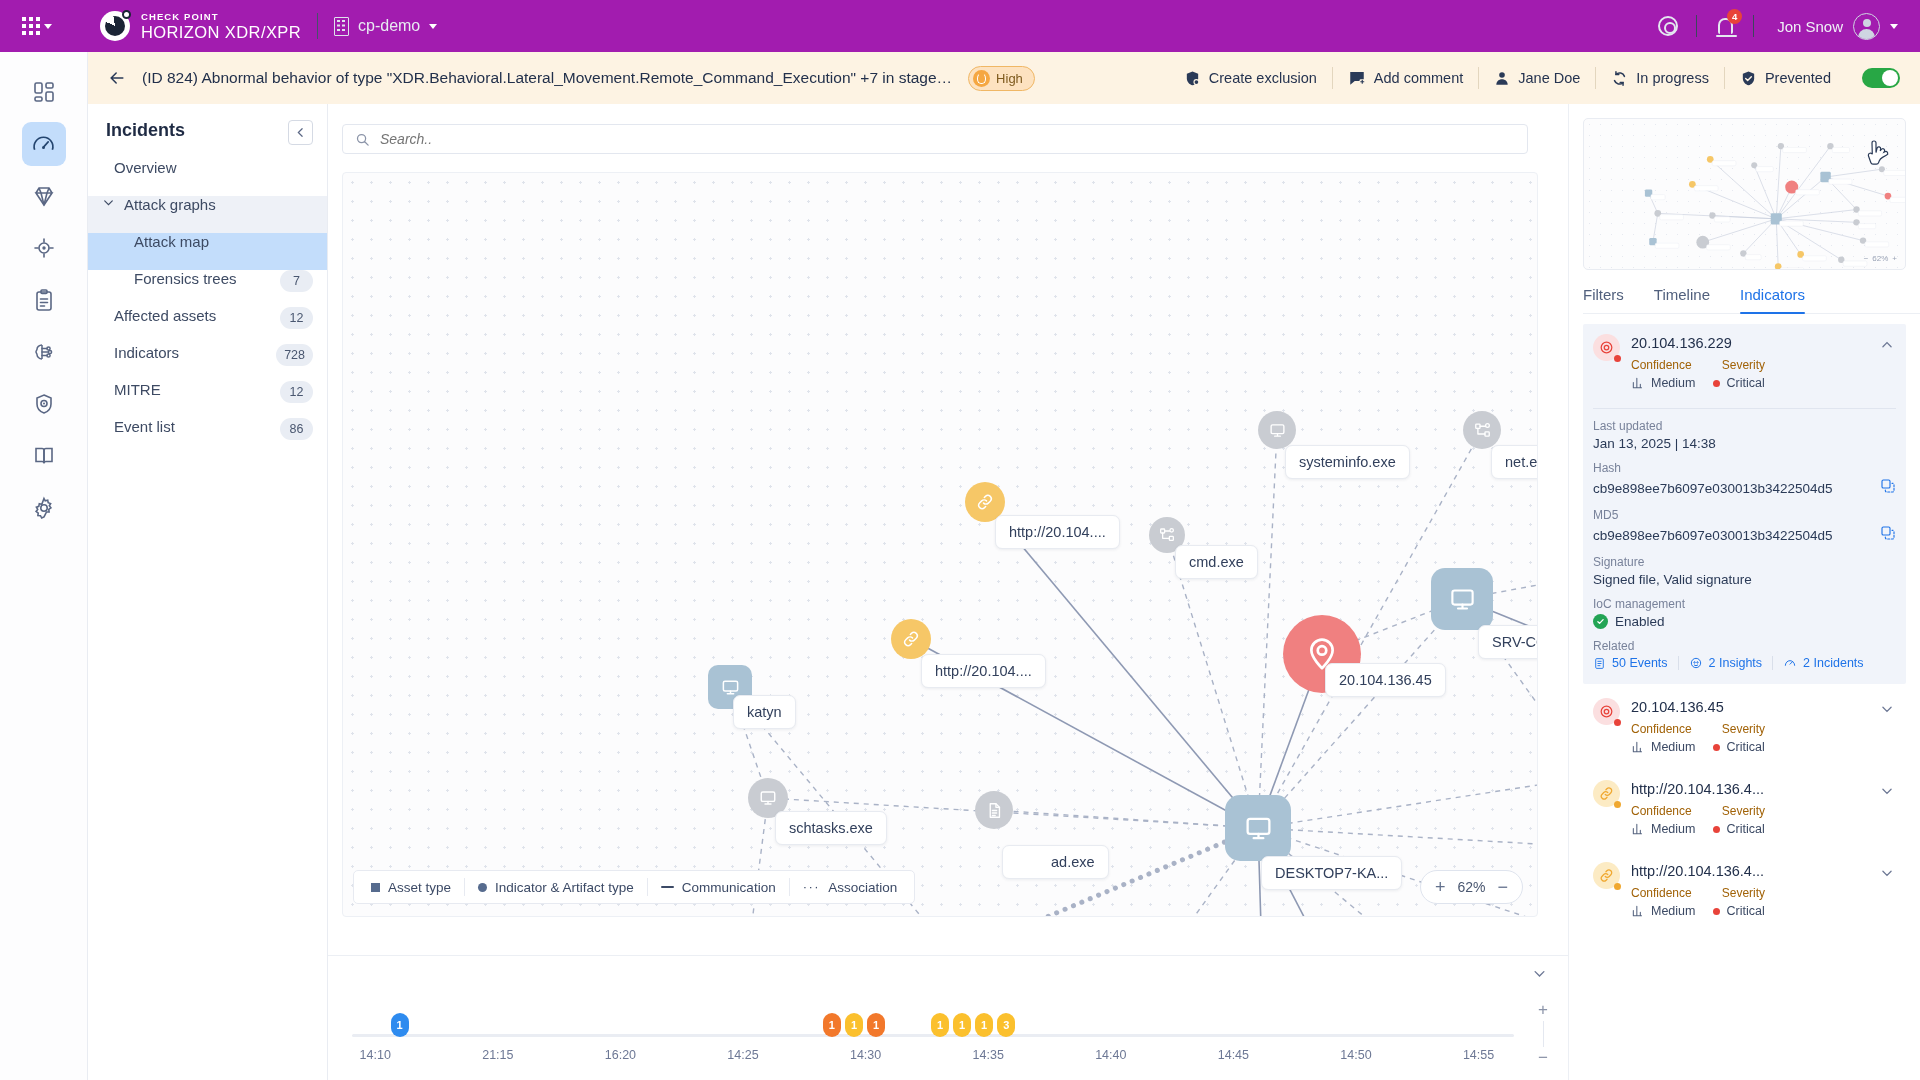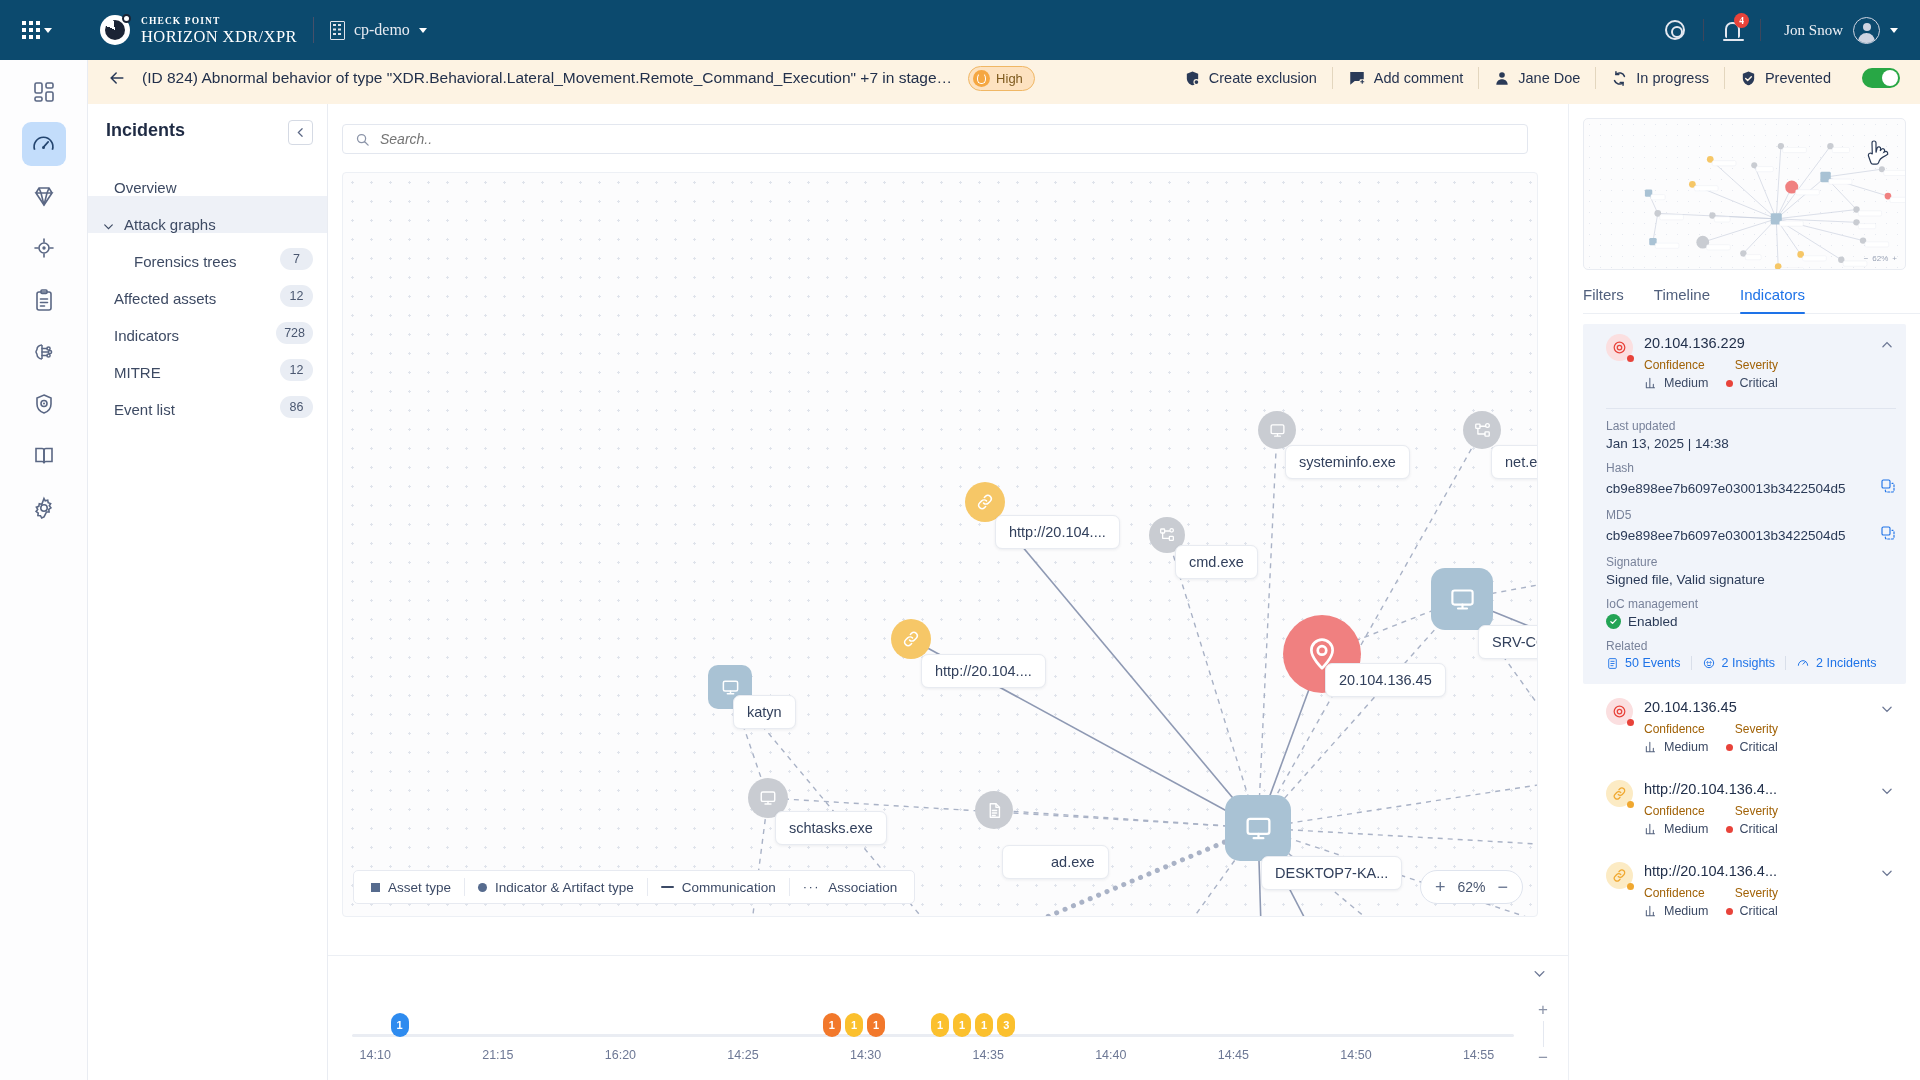--- a/index.html
+++ b/index.html
@@ -5,23 +5,23 @@
   * { box-sizing: border-box; margin: 0; padding: 0; }
   html, body {
     width: 1920px; height: 1080px;
     font-family: "Liberation Sans", sans-serif;
     background: #fff; overflow: hidden;
   }
   #app { position: relative; width: 1920px; height: 1080px; }
 
   
   .topbar {
-    position: absolute; top: 0; left: 0; width: 1920px; height: 60px;
-    background: #0c4a6e; display: flex; align-items: center;
-    color: #ffffff; z-index: 40; font-family: Liberation Serif, serif;
+    position: absolute; top: 0; left: 0; width: 1920px; height: 52px;
+    background: #a21caf; display: flex; align-items: center;
+    color: #ffffff; z-index: 40;
   }
   .grid-menu { margin-left: 22px; display:flex; align-items:center; gap:4px; cursor:pointer;}
   .grid-dots { display: grid; grid-template-columns: repeat(3, 4px); grid-gap: 3px; }
   .grid-dots i { width: 4px; height: 4px; background: #fff; display:block;}
   .caret-sm { width:0;height:0;border-left:4px solid transparent;border-right:4px solid transparent;border-top:5px solid #fff;}
   .brand { display:flex; align-items:center; margin-left: 48px; gap: 11px;}
   .brand-logo { position:relative; width:30px;height:30px;border-radius:50%;background:#fff;}
   .brand-logo .inner {
     position:absolute; left:5px; top:5px; width:20px;height:20px;border-radius:50%;
     background: conic-gradient(from 200deg, #1b2435 0deg 95deg, #fff 95deg 150deg, #1b2435 150deg 360deg);
@@ -82,21 +82,21 @@
 
   
   .left-panel {
     position:absolute; top:104px; left:88px; width:240px; height:976px;
     background:#fff; border-right:1px solid #e9ecf2; padding-top:16px; z-index:15;
   }
   .lp-head { display:flex;align-items:flex-start; padding: 0 14px 0 18px; margin-bottom:14px;}
   .lp-title { font-size:18px; color:#1f2b44; font-weight:bold; }
   .collapse-btn { margin-left:auto; width:25px;height:25px;border:1px solid #d5dae4;border-radius:4px;display:flex;align-items:center;justify-content:center;cursor:pointer;background:#fff;}
   .nav-item {
-    height:37px; display:flex;align-items:flex-end; font-size:15px; color:#3d4a63;
+    height:37px; display:flex;align-items:flex-start; font-size:15px; color:#3d4a63;
     padding: 0 14px 0 26px; cursor:pointer; border-radius:0;
   }
   .nav-item .lbl{ white-space:nowrap;}
   .nav-item.group { background:#eef1f7; padding-left:14px; }
   .nav-item.sub { padding-left:46px; }
   .nav-item.sel { background:#c3ddfb; }
   .nav-item .chev { margin-right:9px; display:flex; }
   .count-pill {
     margin-left:auto; min-width:33px;height:22px;border-radius:11px;background:#e9edf4;
     display:flex;align-items:center;justify-content:center;font-size:12.5px;color:#4a5770;padding:0 8px;
@@ -185,21 +185,21 @@
   .tabs { display:flex; margin: 16px 0 0 14px; gap: 30px; border-bottom:1px solid #eceff4; padding-right:14px;}
   .tab { font-size:15px; color:#51607d; padding-bottom:10px; cursor:pointer; position:relative;}
   .tab.active { color:#1e73e8; }
   .tab.active:after{content:"";position:absolute;left:0;right:0;bottom:-1px;height:2.5px;background:#1e73e8;border-radius:2px;}
   .rp-search {
     margin: 14px 14px 0 14px; height:32px; border:1px solid #dfe4ee; border-radius:4px;
     display:flex;align-items:center;gap:9px;padding:0 11px; cursor:text;
   }
   .rp-search input{border:none;outline:none;font-size:13.5px;font-style:italic;color:#8b94a8;background:transparent;flex:1;font-family:"Liberation Sans",sans-serif;}
   .ind-list { margin-top:10px; }
-  .ind-card { margin: 0 14px 4px 14px; border-radius:2px; padding: 10px 10px 12px 23px; position:relative;}
+  .ind-card { margin: 0 14px 4px 14px; border-radius:2px; padding: 10px 10px 12px 10px; position:relative;}
   .ind-card.expanded { background:#f1f4fa; }
   .ind-head { display:flex; align-items:flex-start; gap:11px; }
   .ind-ico { width:27px;height:27px;border-radius:50%;display:flex;align-items:center;justify-content:center;flex-shrink:0;position:relative;}
   .ind-ico.ip { background:#fbdfe0; }
   .ind-ico.url { background:#fcebc4; }
   .ind-ico .sub { position:absolute; right:-1px; bottom:-1px; width:7px;height:7px;border-radius:50%;}
   .ind-name { font-size:14.5px;color:#22304b; line-height:18px;}
   .ind-meta { display:flex; gap:30px; margin-top:6px;}
   .ind-meta .k{font-size:12px;color:#a16207;}
   .ind-vals{display:flex;gap:18px;margin-top:4px;align-items:center;}
@@ -416,20 +416,23 @@
         <div class="nav-item">
           <span class="lbl">Overview</span>
         </div>
         <div class="nav-item group">
           <span class="chev">
             <svg width="13" height="13" viewBox="0 0 24 24" fill="none" stroke="#3d4a63" stroke-width="2.2" stroke-linecap="round">
               <path d="M5 9l7 7 7-7"></path>
             </svg>
           </span>
           <span class="lbl">Attack graphs</span>
+        </div>
+        <div class="nav-item sub sel">
+          <span class="lbl">Attack map</span>
         </div>
         <div class="nav-item sub">
           <span class="lbl">Forensics trees</span>
           <span class="count-pill">7</span>
         </div>
         <div class="nav-item">
           <span class="lbl">Affected assets</span>
           <span class="count-pill">12</span>
         </div>
         <div class="nav-item">

